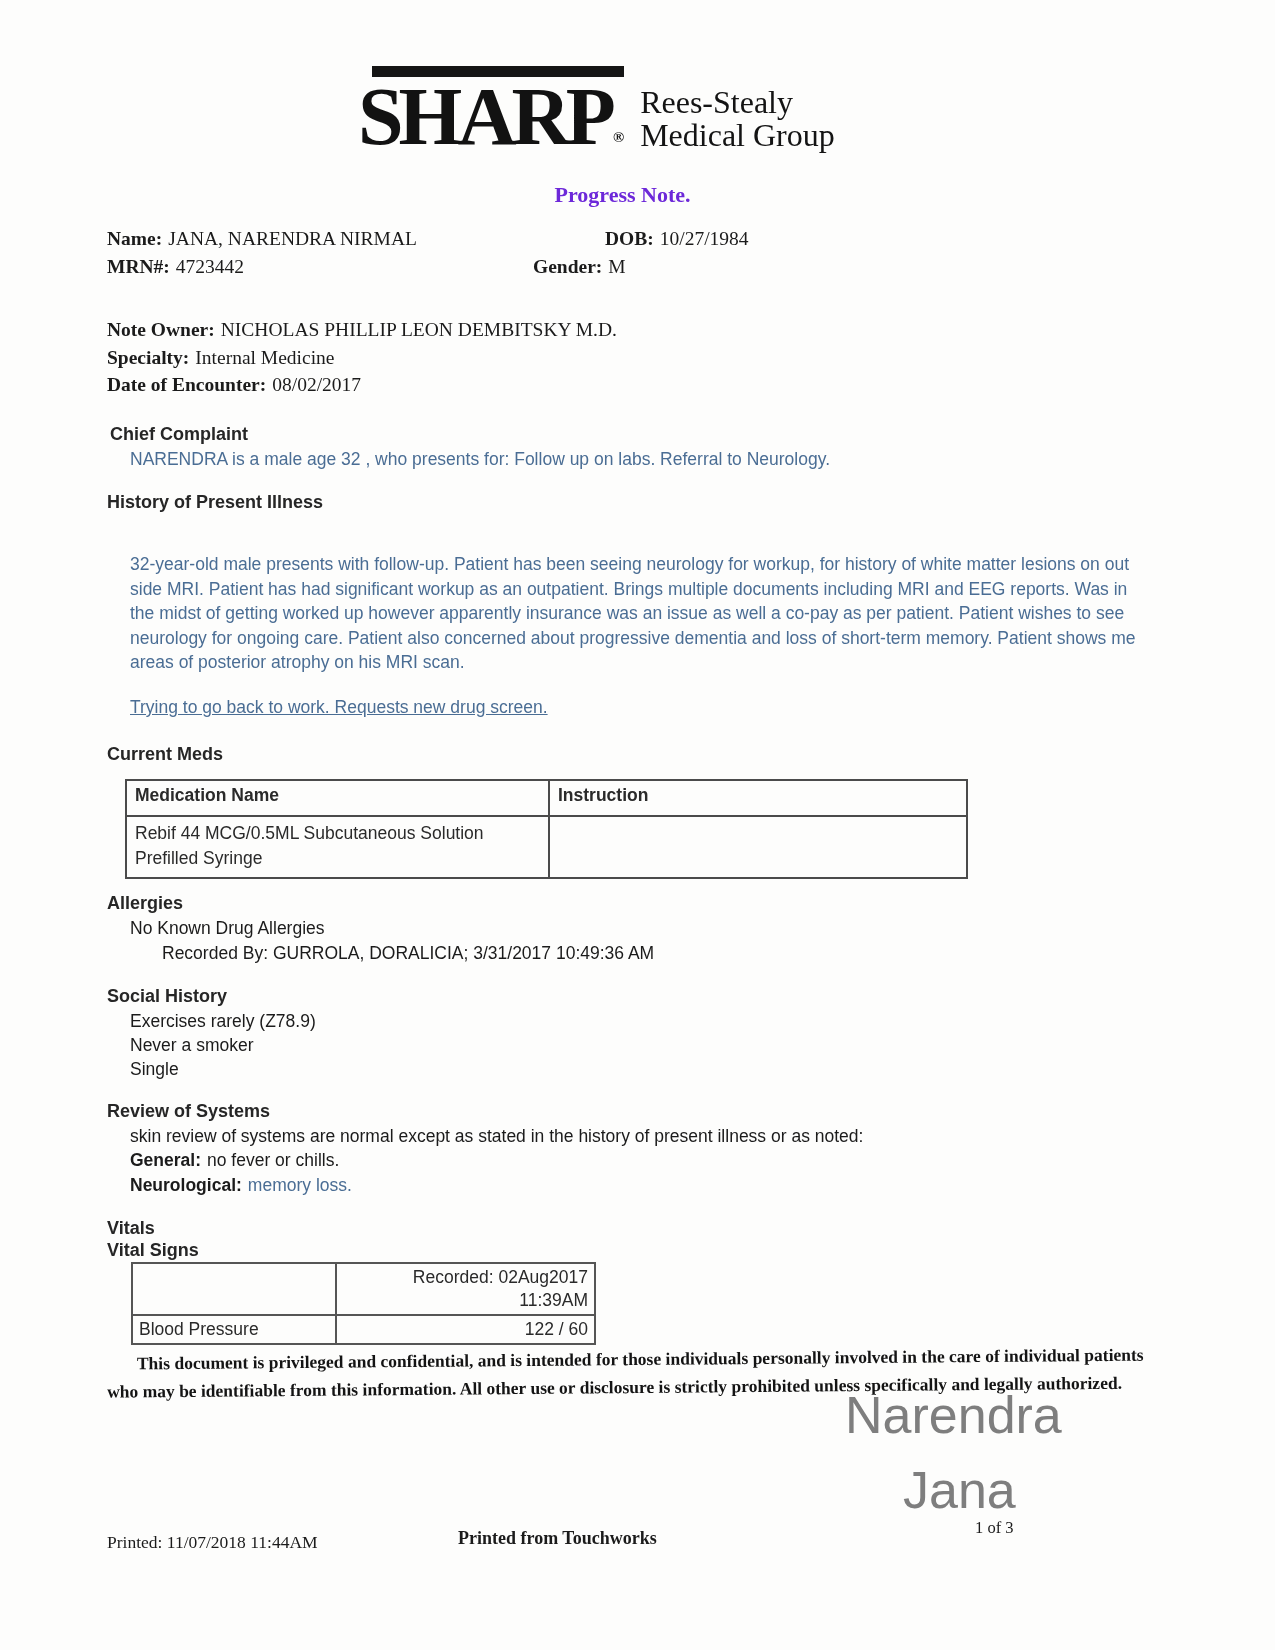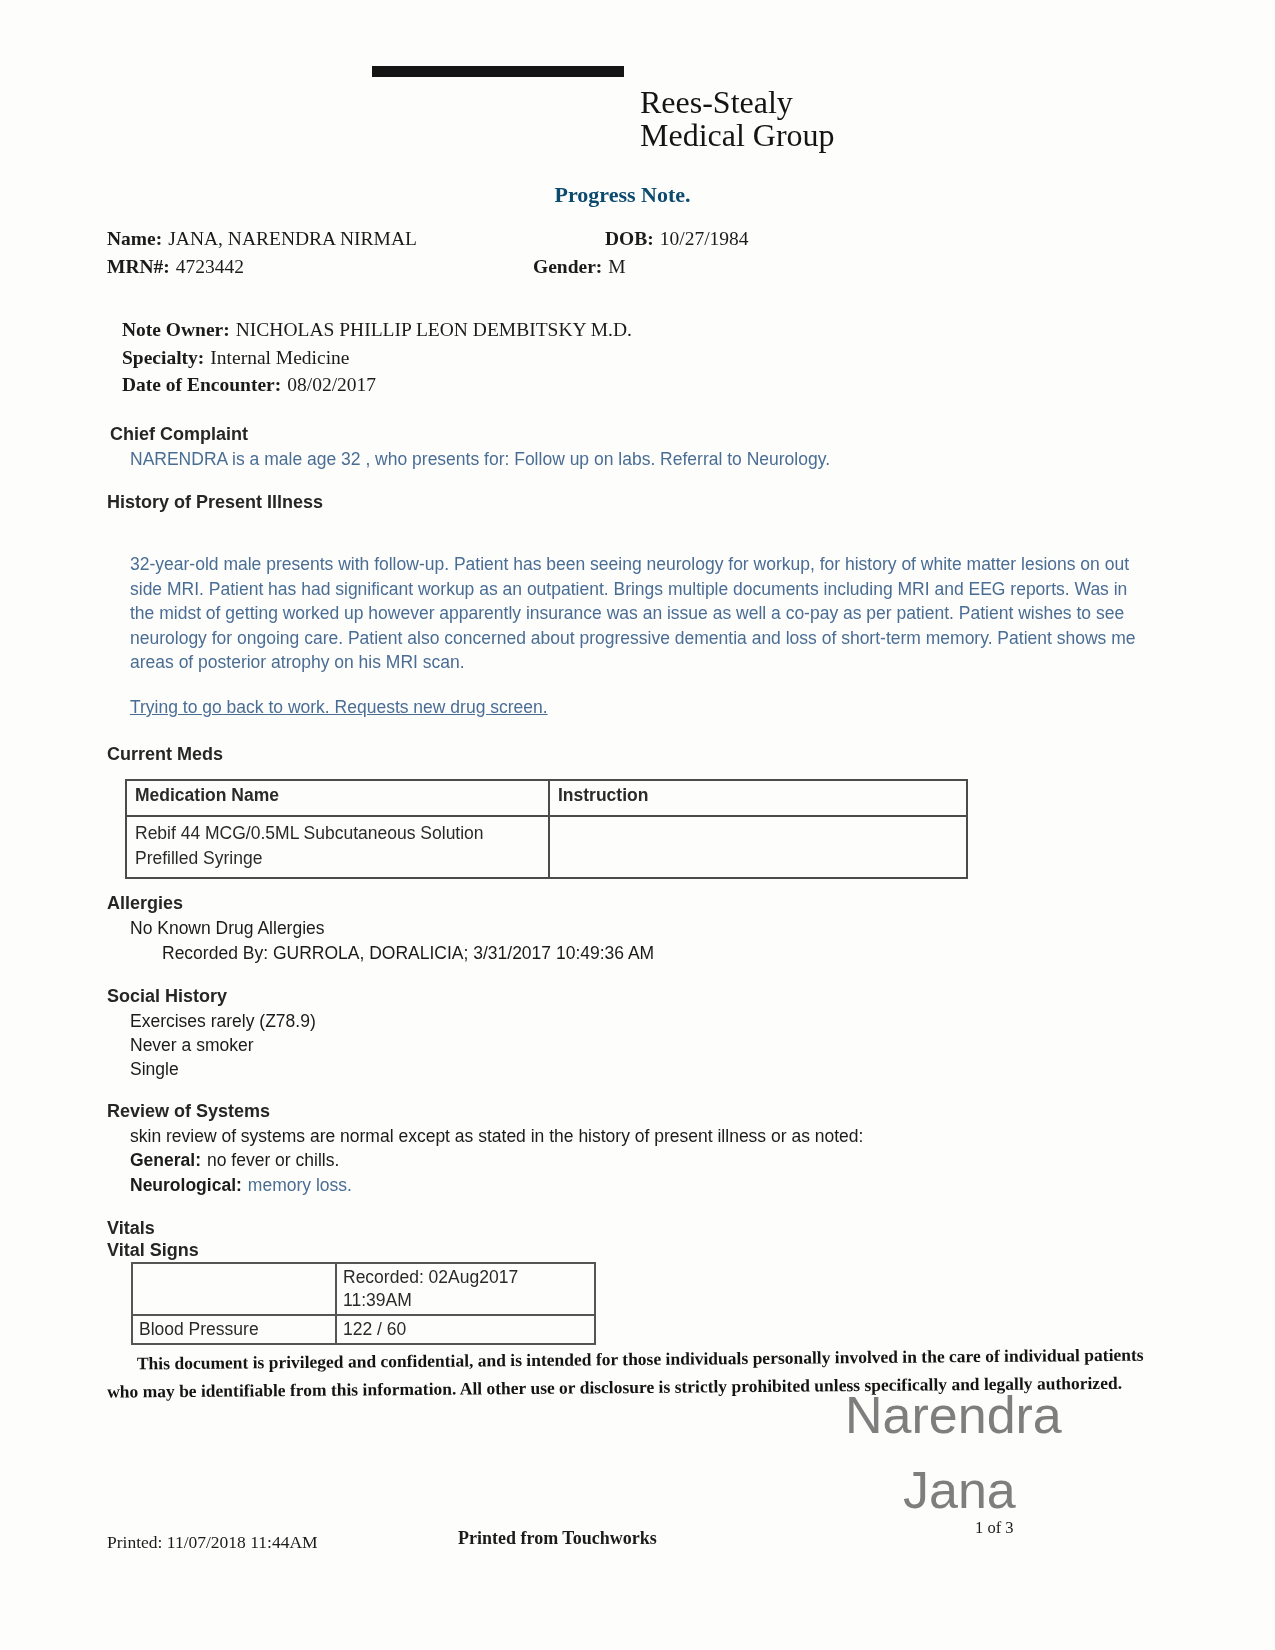--- a/index.html
+++ b/index.html
@@ -23,29 +23,29 @@
     font-size:82px; line-height:0.82; letter-spacing:-5px;
     margin-top:6px; color:#121212;
   }
   .reg { font-size:15px; letter-spacing:0; vertical-align:2px; margin-left:2px; }
   .logo-right {
     margin-left:16px; padding-top:20px;
     font-size:32px; line-height:1.02; color:#141414;
   }
   .doc-title {
     position:absolute; top:182px; left:0; width:1245px; text-align:center;
-    font-weight:bold; font-size:22px; color:#0c4a6e;
+    font-weight:bold; font-size:22px; color:#6d28d9;
   }
 
   
   .pat-block { position:absolute; top:228px; left:107px; width:1060px; font-size:19.5px; }
   .pat-row { position:relative; height:28px; }
   .pos-dob { position:absolute; left:498px; top:0; }
   .pos-gender { position:absolute; left:426px; top:0; }
-  .owner-block { position:absolute; top:316px; left:107px; font-size:19.5px; line-height:27.5px;margin-left:15px; }
+  .owner-block { position:absolute; top:316px; left:107px; font-size:19.5px; line-height:27.5px; }
   .val { margin-left:6px; }
 
   
   .sec-title {
     position:absolute; left:110px;
     font-family:"Liberation Sans", sans-serif; font-weight:bold;
     font-size:18px; color:#262626;
   }
   .sec-title.flush { left:107px; }
   .body-line, .body-par {
@@ -67,21 +67,21 @@
   .meds-table td { height:52px; line-height:25px; }
 
   
   .vitals-table {
     position:absolute; top:1262px; left:131px;
     border-collapse:collapse; font-family:"Liberation Sans", sans-serif;
     font-size:17.5px; color:#2a2a2a;
   }
   .vitals-table td { border:2px solid #555; padding:2px 6px; }
   .vit-col-1 { width:190px; }
-  .vit-col-2 { width:245px; text-align:left; line-height:23px; }
+  .vit-col-2 { width:245px; text-align:right; line-height:23px; }
 
   
   .disclaimer {
     position:absolute; top:1346px; left:107px; width:1060px;
     font-weight:bold; font-size:17.5px; line-height:27.5px;
     text-indent:30px; color:#141414;
     transform:rotate(-0.5deg);
   }
   .watermark {
     position:absolute; color:#7e7e7e;
@@ -95,20 +95,21 @@
   .printed-center { position:absolute; top:1528px; left:458px; font-size:18px; font-weight:bold; z-index:2; }
 </style>
 </head>
 <body>
 
 <div class="page">
 
   <div class="logo">
     <div class="logo-left">
       <div class="logo-bar"></div>
+      <div class="logo-sharp"><span>SHARP</span><span class="reg">®</span></div>
     </div>
     <div class="logo-right">
       <div>Rees-Stealy</div>
       <div>Medical Group</div>
     </div>
   </div>
 
   <div class="doc-title">Progress Note.</div>
 
   <div class="pat-block">

